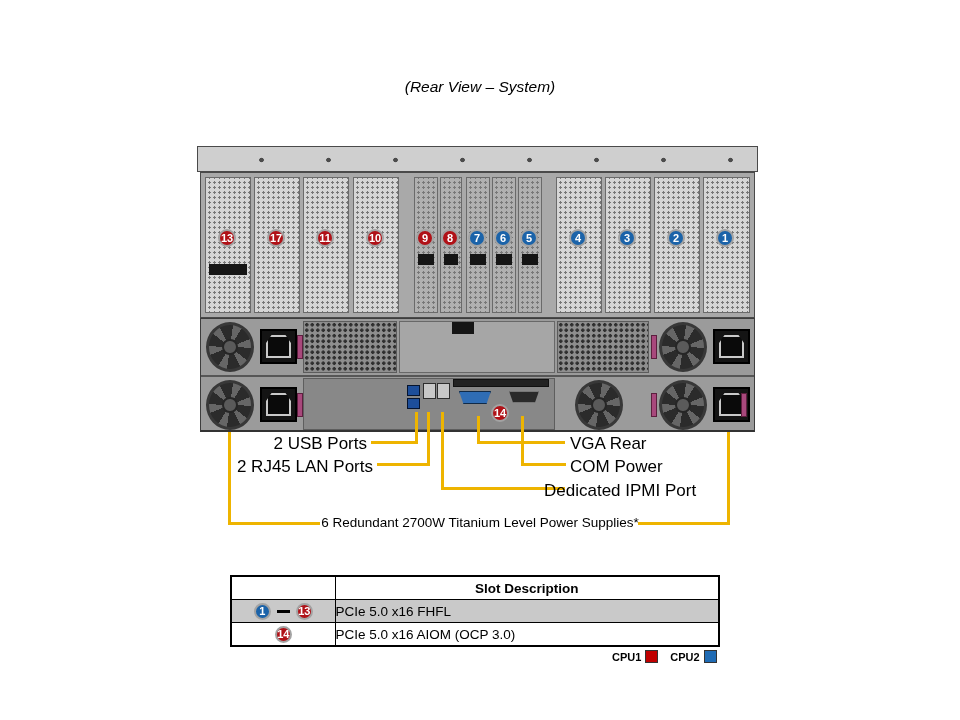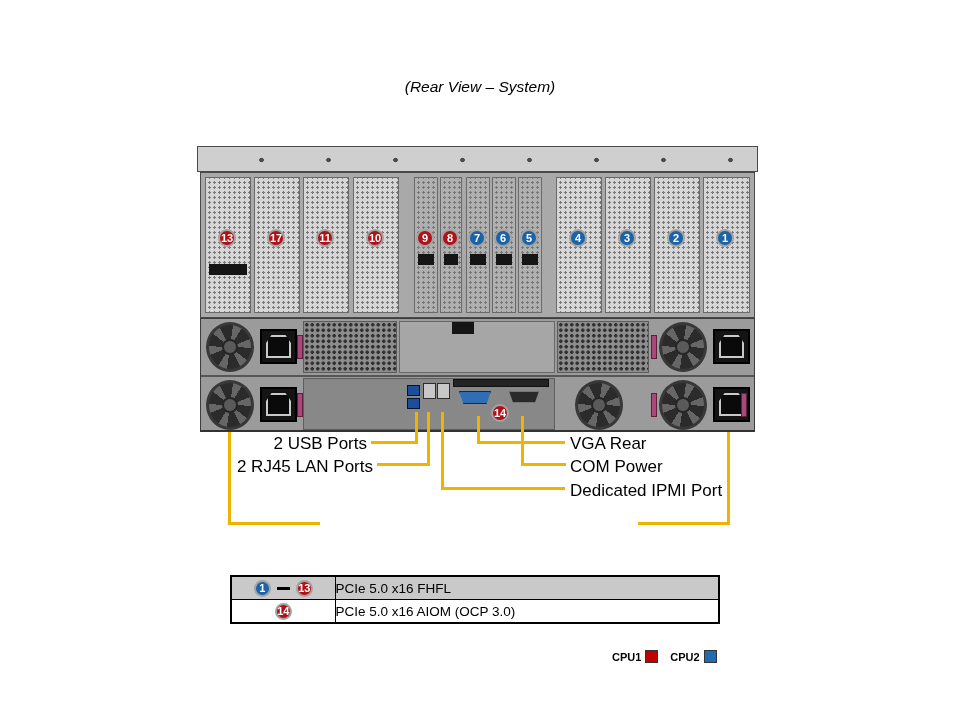--- a/index.html
+++ b/index.html
@@ -183,28 +183,33 @@
   <div class="yline" style="left:521px;top:463px;width:45px;height:3px"></div>
   <div class="yline" style="left:228px;top:432px;width:3px;height:93px"></div>
   <div class="yline" style="left:228px;top:522px;width:92px;height:3px"></div>
   <div class="yline" style="left:727px;top:432px;width:3px;height:93px"></div>
   <div class="yline" style="left:638px;top:522px;width:92px;height:3px"></div>
 
   <div class="lbl r" style="left:217px;top:434px;width:150px">2 USB Ports</div>
   <div class="lbl r" style="left:223px;top:457px;width:150px">2 RJ45 LAN Ports</div>
   <div class="lbl" style="left:570px;top:434px">VGA Rear</div>
   <div class="lbl" style="left:570px;top:457px">COM Power</div>
-  <div class="lbl" style="left:570px;top:481px">Dedicated IPMI Port</div>
+  <div class="lbl" style="left:544px;top:481px">Dedicated IPMI Port</div>
+  <div class="psu-lbl">6 Redundant 2700W Titanium Level Power Supplies*</div>
 
   <table class="slot-table">
     <colgroup>
         <col style="width:104px">
         <col>
       </colgroup>
     <tbody>
+        <tr>
+      <td></td>
+      <td class="hdr">Slot Description</td>
+    </tr>
     <tr class="row-gray">
       <td>
         <div class="cell-badges">
           <span class="badge blue tbadge">1</span>
           <span class="dash"></span>
           <span class="badge red tbadge">13</span>
         </div>
       </td>
       <td class="desc">PCIe 5.0 x16 FHFL</td>
     </tr>

